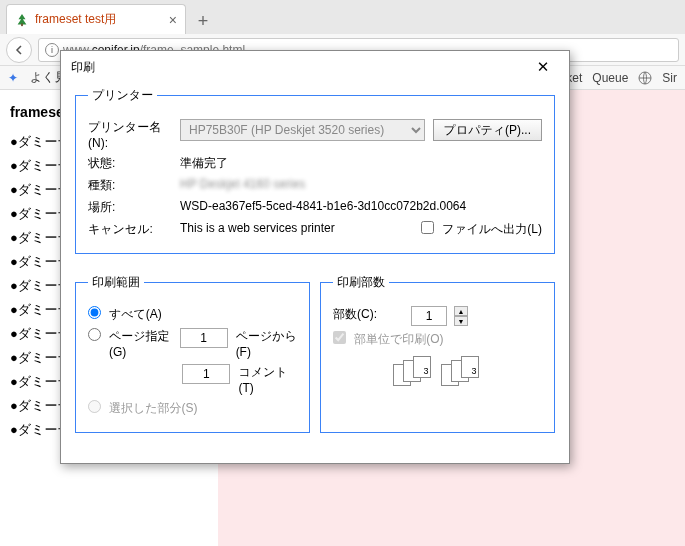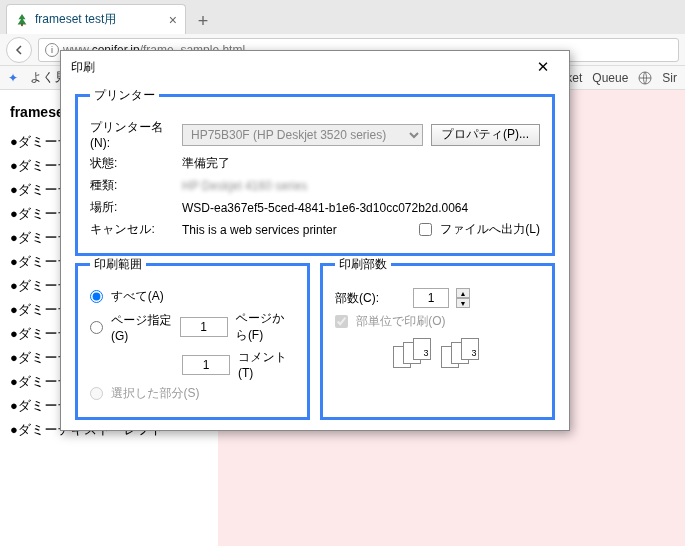--- a/index.html
+++ b/index.html
@@ -1,21 +1,21 @@
 <!DOCTYPE html>
 <html><head>
 <meta charset="utf-8">
 <style>
 *{box-sizing:border-box;margin:0;padding:0;font-family:"Meiryo UI","MS UI Gothic",sans-serif;font-size:12px}
 body{background:#fff;width:685px;height:546px;overflow:hidden;position:relative}
 .browser{display:flex;flex-direction:column;height:100%}
 .tabstrip{height:34px;background:#e8e8e8;display:flex;align-items:flex-end;padding:2px 6px 0}
 .tab{background:#fff;border:1px solid #ccc;border-bottom:none;border-radius:4px 4px 0 0;height:30px;min-width:180px;display:flex;align-items:center;padding:0 8px;gap:6px}
 .tab .fav{width:14px;height:14px}
-.tab .title{flex:1;font-size:12px;color:#0c4a6e}
+.tab .title{flex:1;font-size:12px;color:#c2410c}
 .tab .close{color:#666;font-size:14px;cursor:pointer}
 .newtab{width:26px;height:26px;display:flex;align-items:center;justify-content:center;color:#666;font-size:18px;margin-left:4px}
 .toolbar{height:32px;border-bottom:1px solid #ddd;display:flex;align-items:center;padding:0 6px;gap:6px;background:#f7f7f7}
 .nav-btn{width:26px;height:26px;border:1px solid #ccc;border-radius:13px;display:flex;align-items:center;justify-content:center;color:#555;background:#fff}
 .urlbox{flex:1;height:24px;border:1px solid #ccc;border-radius:3px;display:flex;align-items:center;padding:0 6px;gap:4px;background:#fff}
 .urlbox .info{width:14px;height:14px;border:1px solid #888;border-radius:50%;display:flex;align-items:center;justify-content:center;font-size:9px;color:#555}
 .url{color:#777;font-size:12px}
 .url .host{color:#222}
 .bookmarks{height:24px;border-bottom:1px solid #ddd;display:flex;align-items:center;padding:0 8px;gap:12px;background:#f7f7f7;color:#333;font-size:11px}
 .bm-star{color:#3b78e7}
@@ -25,23 +25,23 @@
 .left h2{font-size:14px;font-weight:bold;margin-bottom:10px}
 .left ul{list-style:none}
 .left li{font-size:13px;padding:3px 0}
 .right{flex:1;background:#fde8ea;padding:8px 4px;font-size:13px;line-height:1.7}
 .right .sep{text-align:center;font-weight:bold;letter-spacing:1px}
 
 .dialog{position:absolute;left:60px;top:50px;width:510px;background:#fff;border:1px solid #888;box-shadow:2px 3px 10px rgba(0,0,0,.35);z-index:100}
 .dlg-title{height:30px;display:flex;align-items:center;padding:16px 10px;font-size:12px}
 .dlg-title .x{margin-left:auto;width:32px;height:24px;display:flex;align-items:center;justify-content:center;font-size:15px}
 .dlg-body{padding:4px 14px 10px}
-fieldset{border:3px solid #3b82f6;margin-bottom:0;padding:10px 12px}
+fieldset{border:1px solid #3b82f6;margin-bottom:20px;padding:10px 12px}
 legend{padding:0 4px;font-size:12px}
-.row{display:flex;align-items:center;gap:8px;margin:5px 0;font-size:12px}
+.row{display:flex;align-items:flex-start;gap:8px;margin:5px 0;font-size:12px}
 .lbl{width:84px}
 select.printer{flex:1;height:22px;border:1px solid #aaa;background:#eee;color:#888;padding:0 4px}
 .btn{height:22px;border:1px solid #999;background:linear-gradient(#fdfdfd,#e8e8e8);padding:0 10px;font-size:12px}
 .chk{width:13px;height:13px}
 .two-col{display:flex;gap:10px}
 .two-col fieldset{flex:1}
 input.num{width:48px;height:20px;border:1px solid #aaa;text-align:center}
 input.spin{width:36px;height:20px;border:1px solid #aaa;text-align:center}
 .spinner{display:inline-flex;flex-direction:column;margin-left:-1px}
 .spinner button{width:14px;height:10px;font-size:7px;border:1px solid #aaa;background:#eee;line-height:7px;padding:0}

